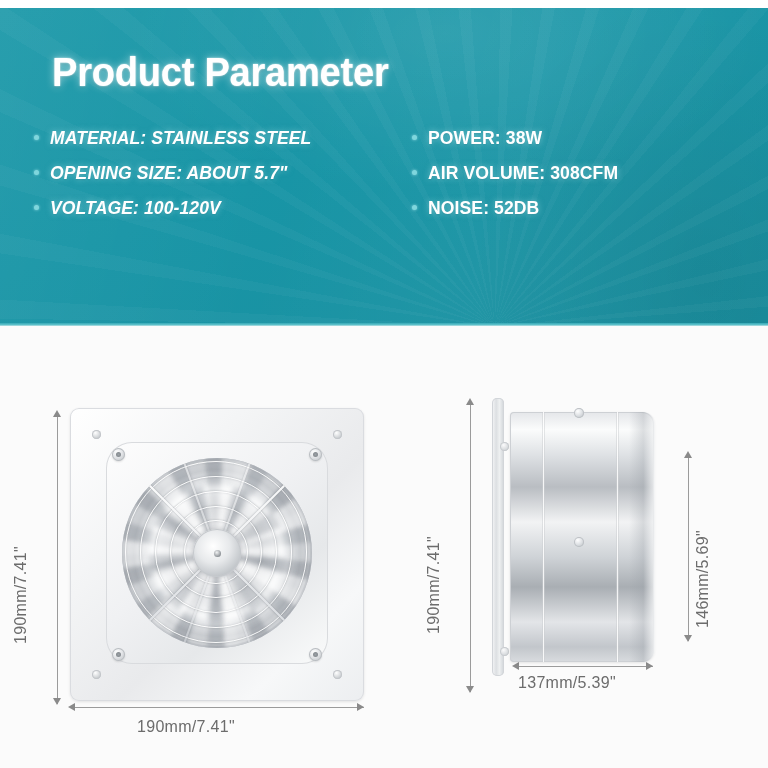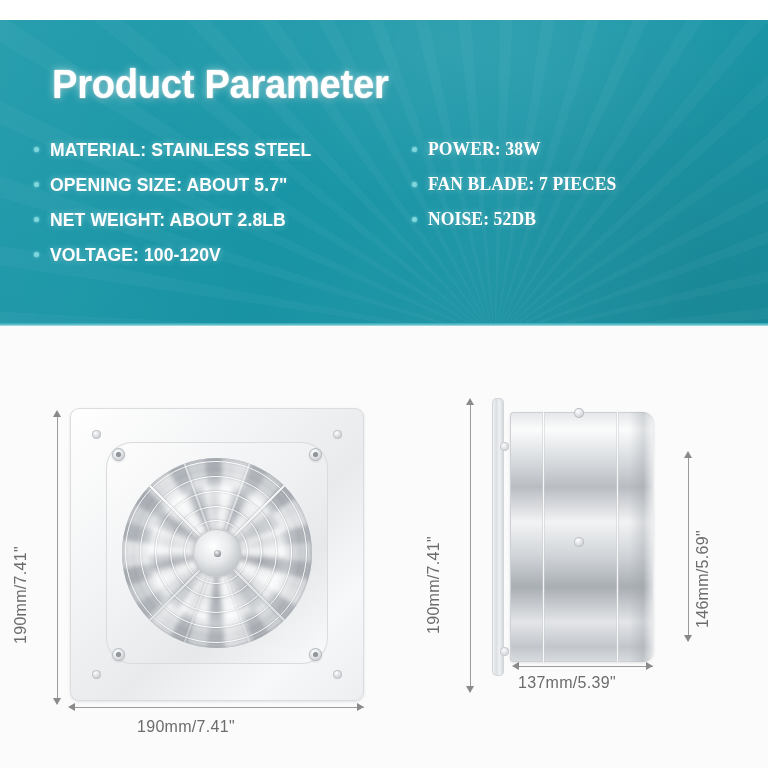--- a/index.html
+++ b/index.html
@@ -8,21 +8,21 @@
     background:#ffffff;
     font-family:"Liberation Sans","DejaVu Sans",sans-serif;
   }
   #page{position:relative;width:768px;height:768px;background:#ffffff;}
 
   
   .top-sliver{position:absolute;left:0;top:0;width:768px;height:8px;background:#ffffff;}
 
   
   .banner{
-    position:absolute;left:0;top:20px;width:768px;height:317px;
+    position:absolute;left:0;top:8px;width:768px;height:317px;
     background:
       radial-gradient(ellipse 520px 260px at 58% 8%, rgba(255,255,255,0.085) 0%, rgba(255,255,255,0) 62%),
       radial-gradient(ellipse 340px 420px at 92% 85%, rgba(0,0,0,0.07) 0%, rgba(0,0,0,0) 70%),
       linear-gradient(160deg,#1d99a9 0%, #1895a6 45%, #1a90a0 100%);
     overflow:hidden;
   }
   
   .banner .rays{
     position:absolute;left:-10%;top:-40%;width:120%;height:190%;
     background:
@@ -45,22 +45,22 @@
     position:absolute;left:52px;top:44px;
     font-size:41px;line-height:1;font-weight:700;color:#ffffff;
     letter-spacing:-0.3px;
     transform:scaleX(0.93);transform-origin:left center;
     text-shadow:0 0 9px rgba(255,255,255,0.55),0 0 2px rgba(255,255,255,0.8),0 2px 3px rgba(0,0,0,0.12);
     white-space:nowrap;
   }
 
   .spec-cols{position:absolute;left:0;top:112px;width:768px;}
   .spec-col{position:absolute;top:0;}
-  .spec-col.left{left:34px;width:380px;}
-  .spec-col.right{left:412px;width:350px;font-family:Liberation Serif, serif;}
+  .spec-col.left{left:34px;width:380px;font-style:italic;}
+  .spec-col.right{left:412px;width:350px;}
   .spec-item{
     display:flex;align-items:center;height:35px;
   }
   .bullet{
     width:5px;height:5px;border-radius:50%;
     background:#7fd6dd;flex:0 0 auto;margin-right:11px;
     box-shadow:0 0 3px rgba(180,240,245,0.75);
   }
   .spec-text{
     font-size:18.5px;font-weight:700;color:#ffffff;letter-spacing:0.1px;
@@ -229,36 +229,32 @@
         <div class="spec-item">
           <span class="bullet"></span>
           <span class="spec-text">MATERIAL: STAINLESS STEEL</span>
         </div>
         <div class="spec-item">
           <span class="bullet"></span>
           <span class="spec-text">OPENING SIZE: ABOUT 5.7"</span>
         </div>
         <div class="spec-item">
           <span class="bullet"></span>
-          <span class="spec-text">NET WEIGHT: ABOUT 2.8LB</span>
-        </div>
-        <div class="spec-item">
-          <span class="bullet"></span>
           <span class="spec-text">VOLTAGE: 100-120V</span>
         </div>
       </div>
 
       <div class="spec-col right">
         <div class="spec-item">
           <span class="bullet"></span>
           <span class="spec-text">POWER: 38W</span>
         </div>
         <div class="spec-item">
           <span class="bullet"></span>
-          <span class="spec-text">FAN BLADE: 7 PIECES</span>
+          <span class="spec-text">AIR VOLUME: 308CFM</span>
         </div>
         <div class="spec-item">
           <span class="bullet"></span>
           <span class="spec-text">NOISE: 52DB</span>
         </div>
       </div>
 
     </div>
   </div>
   <div class="banner-base"></div>

